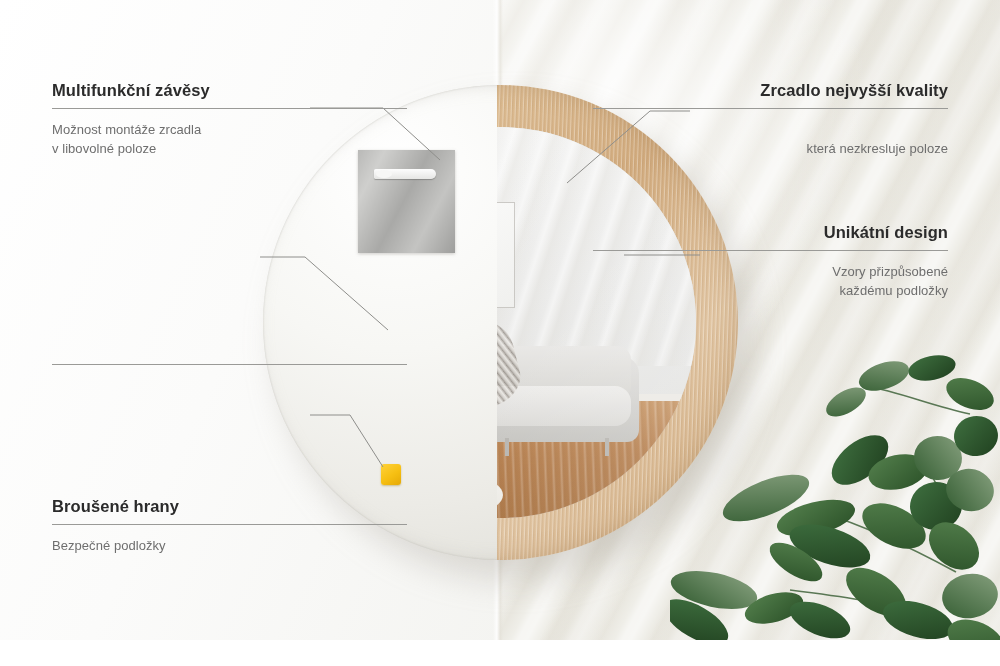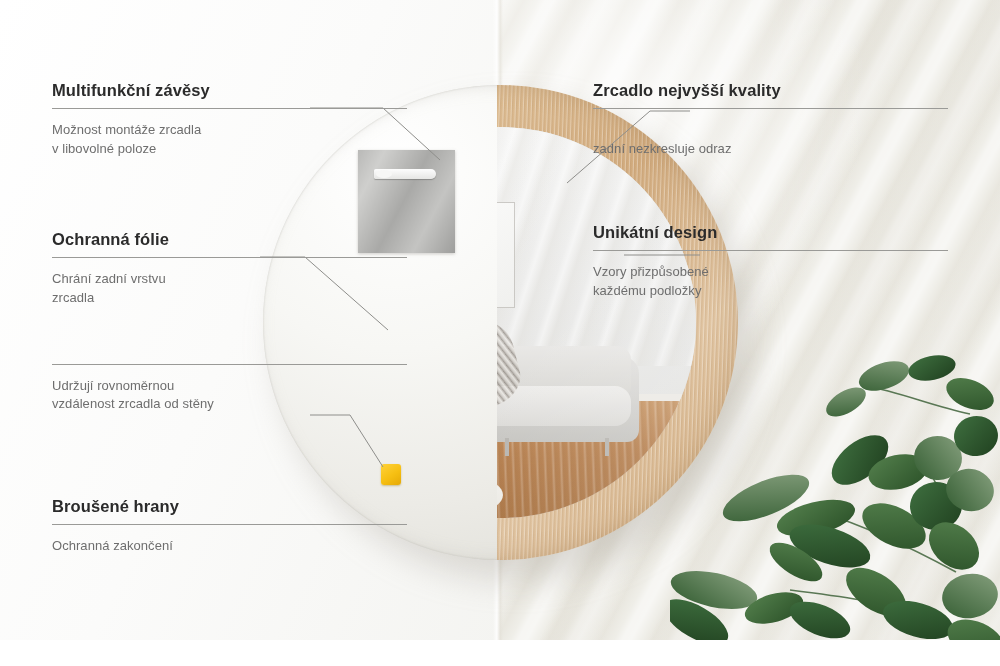--- a/index.html
+++ b/index.html
@@ -307,21 +307,21 @@
     color: #6e6e6e;
     line-height: 1.42;
     letter-spacing: .05px;
   }
   .rule {
     height: 1px;
     background: #9a9a97;
     margin-top: 7px;
   }
   .c-left { left: 52px; width: 355px; }
-  .c-right { width: 355px; }
+  .c-right { width: 355px; text-align: right; }
 
   
   .leaves { position:absolute; right:0; bottom:0; width:330px; height:300px; }
 </style>
 </head>
 <body>
 
 <div id="stage">
 
   <div class="bg-left"></div>
@@ -443,49 +443,37 @@
 
   <div class="callout c-left" style="top:80px">
     <h3>Multifunkční závěsy</h3>
     <div class="rule"></div>
     <p>
       <span>Možnost montáže zrcadla</span><br>
       <span>v libovolné poloze</span>
     </p>
   </div>
 
-  <div class="callout c-left" style="top:229px">
-    <h3>Ochranná fólie</h3>
-    <div class="rule"></div>
-    <p>
-      <span>Chrání zadní vrstvu</span><br>
-      <span>zrcadla</span>
-    </p>
-  </div>
 
   <div class="callout c-left" style="top:357px">
     <div class="rule"></div>
-    <p>
-      <span>Udržují rovnoměrnou</span><br>
-      <span>vzdálenost zrcadla od stěny</span>
-    </p>
   </div>
 
   <div class="callout c-left" style="top:496px">
     <h3>Broušené hrany</h3>
     <div class="rule"></div>
-    <p>Ochranná zakončení</p>
+    <p>Bezpečné podložky</p>
   </div>
 
   <div class="callout c-right" style="left:593px; top:80px">
     <h3>Zrcadlo nejvyšší kvality</h3>
     <div class="rule"></div>
     <p>
       <br>
-      <span>zadní nezkresluje odraz</span>
+      <span>která nezkresluje poloze</span>
     </p>
   </div>
 
   <div class="callout c-right" style="left:593px; top:222px">
     <h3>Unikátní design</h3>
     <div class="rule"></div>
     <p>
       <span>Vzory přizpůsobené</span><br>
       <span>každému podložky</span>
     </p>

